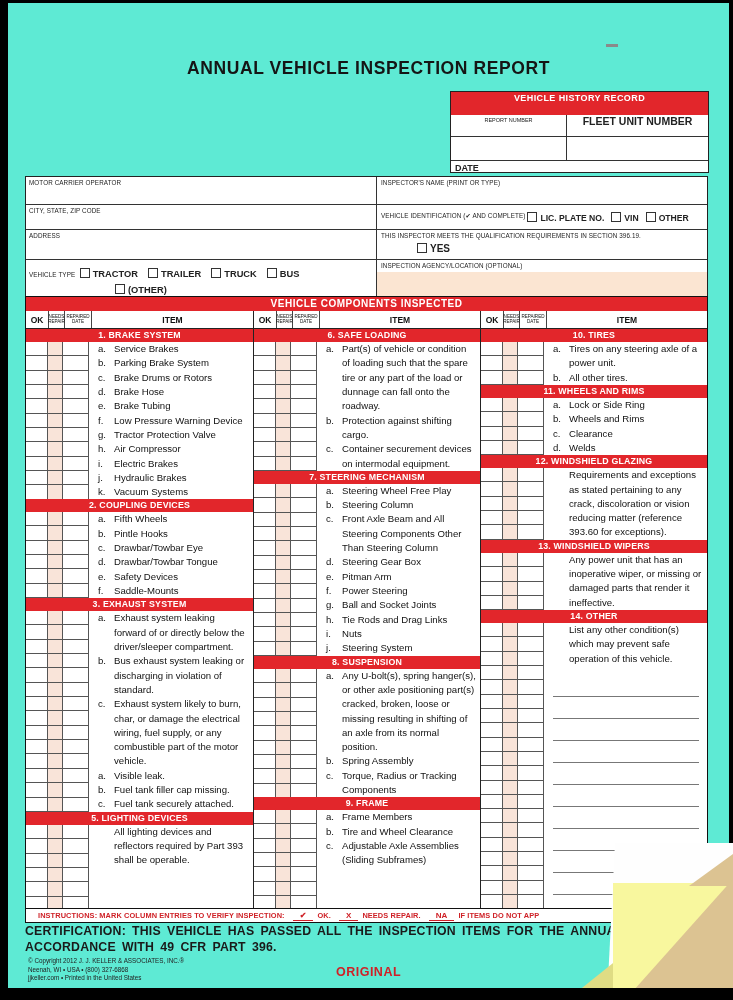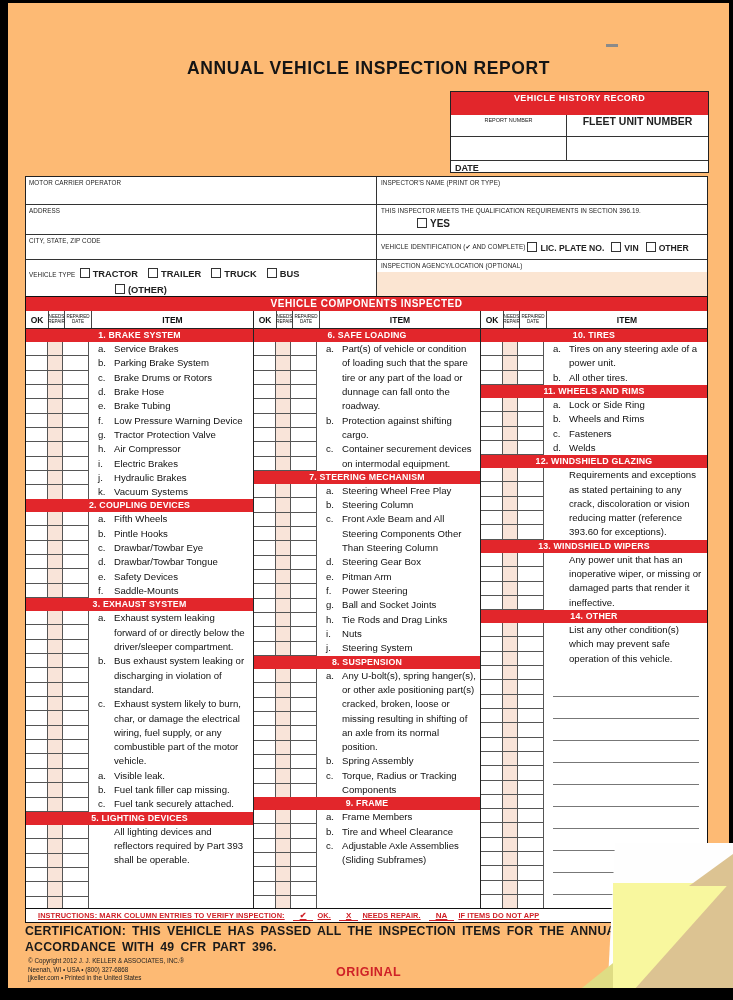--- a/index.html
+++ b/index.html
@@ -1,18 +1,18 @@
 <!DOCTYPE html>
 <html style="--red: #e2262b; --redtext: #cf2127; --pink: #f9e4d9; --peach: #fbe5d2; --yellow: #f8f79e; --tan: #dcc392; --olive: #dfdc84;"><head>
 <meta charset="utf-8">
 <style>
   html,body{margin:0;padding:0;}
   body{background:#111;font-family:"Liberation Sans", sans-serif;}
   #stage{position:relative;width:733px;height:1000px;background:#000;overflow:hidden;}
-  #page{position:absolute;left:8px;top:3px;width:721px;height:985px;background:#fdba74;overflow:hidden;}
+  #page{position:absolute;left:8px;top:3px;width:721px;height:985px;background:#5eead4;overflow:hidden;}
   
   .abs{position:absolute;}
   #top-dash{left:598px;top:41px;width:12px;height:3px;background:#8a8a8a;}
   #title{left:0;top:55px;width:721px;text-align:center;font-size:17.5px;font-weight:bold;letter-spacing:.6px;color:#151515;}
   
   #vhr{left:442px;top:88px;width:257px;height:80px;border:1.5px solid #222;background:#fff;}
   #vhr .hd{height:23px;background:var(--red);color:#fff;font-size:9px;font-weight:bold;text-align:center;line-height:13px;letter-spacing:.4px;}
   #vhr .labels{display:flex;height:21px;border-bottom:1px solid #333;}
   #vhr .labels .l1{width:115px;border-right:1px solid #333;font-size:5.5px;color:#222;text-align:center;padding-top:3px;line-height:5.5px;}
   #vhr .labels .l2{flex:1;font-size:10.5px;font-weight:bold;color:#222;text-align:center;}
@@ -57,21 +57,21 @@
   .cf{box-sizing:border-box;border-right:1px solid #555;height:100%;
       background-image:repeating-linear-gradient(to bottom, transparent 0, transparent 13.32px, #555 13.32px, #555 14.32px);}
   .cf.ok{width:22px;} .cf.nr{width:15px;background-color:var(--pink);} .cf.rd{width:26px;}
   .content{flex:1;padding:0 2px 0 9px;overflow:hidden;}
   .itemrow{display:flex;font-size:9.6px;line-height:14.32px;color:#111;}
   .ltr{width:16px;flex:0 0 16px;}
   .itxt{flex:1;padding-right:2px;}
   .tblock{font-size:9.6px;line-height:14.32px;color:#111;padding-left:16px;padding-right:2px;}
   .writein{height:21px;border-bottom:1px solid #777;margin-right:6px;}
   .writein.first{margin-top:9px;}
-  #instr{display:flex;align-items:center;height:13px;border-top:1.5px solid #111;color:var(--redtext);font-size:7.4px;font-weight:bold;padding-left:12px;letter-spacing:.1px;white-space:nowrap;overflow:hidden;text-decoration:underline;}
+  #instr{display:flex;align-items:center;height:13px;border-top:1.5px solid #111;color:var(--redtext);font-size:7.4px;font-weight:bold;padding-left:12px;letter-spacing:.1px;white-space:nowrap;overflow:hidden;}
   #instr .mark{display:inline-block;border-bottom:1px solid var(--redtext);padding:0 7px;margin:0 4px;font-size:8px;}
   #instr .seg{margin-right:4px;}
   
   #cert{left:17px;top:920px;width:690px;font-size:12.3px;font-weight:bold;color:#1a1a1a;line-height:16px;word-spacing:2.5px;letter-spacing:.2px;white-space:nowrap;overflow:hidden;}
   #copyright{left:20px;top:954px;font-size:6.3px;color:#222;line-height:8.5px;}
   #original{left:0;top:962px;width:721px;text-align:center;font-size:12.5px;font-weight:bold;color:var(--redtext);letter-spacing:.5px;}
   
   .sheet{position:absolute;}
   #sheet-white{left:607px;top:843px;width:126px;height:157px;background:#fefefe;clip-path:polygon(8px 0,126px 0,126px 157px,0 157px);}
   #sheet-yellow{left:613px;top:883px;width:120px;height:117px;background:var(--yellow);}
@@ -105,39 +105,39 @@
 
     <div class="abs" id="carrier">
       <div class="crow r1">
         <div class="cl">
           <div class="flabel">MOTOR CARRIER OPERATOR</div>
         </div>
         <div class="cr">
           <div class="flabel">INSPECTOR'S NAME (PRINT OR TYPE)</div>
         </div>
       </div>
+      <div class="crow r3">
+        <div class="cl">
+          <div class="flabel">CITY, STATE, ZIP CODE</div>
+        </div>
+        <div class="cr">
+          <div class="vid-line">
+            <span class="flabel">VEHICLE IDENTIFICATION (✔ AND COMPLETE)</span>
+            <span class="vid-opts" id="vid-opts"><span class="opt"><span class="cb"></span><span>LIC. PLATE NO.</span></span><span class="opt"><span class="cb"></span><span>VIN</span></span><span class="opt"><span class="cb"></span><span>OTHER</span></span></span>
+          </div>
+        </div>
+      </div>
       <div class="crow r2">
         <div class="cl">
           <div class="flabel">ADDRESS</div>
         </div>
         <div class="cr">
           <div class="flabel">THIS INSPECTOR MEETS THE QUALIFICATION REQUIREMENTS IN SECTION 396.19.</div>
           <div class="yes-line">
             <span class="cb"></span><span>YES</span>
-          </div>
-        </div>
-      </div>
-      <div class="crow r3">
-        <div class="cl">
-          <div class="flabel">CITY, STATE, ZIP CODE</div>
-        </div>
-        <div class="cr">
-          <div class="vid-line">
-            <span class="flabel">VEHICLE IDENTIFICATION (✔ AND COMPLETE)</span>
-            <span class="vid-opts" id="vid-opts"><span class="opt"><span class="cb"></span><span>LIC. PLATE NO.</span></span><span class="opt"><span class="cb"></span><span>VIN</span></span><span class="opt"><span class="cb"></span><span>OTHER</span></span></span>
           </div>
         </div>
       </div>
       <div class="crow">
         <div class="cl">
           <div class="vt-line">
             <span class="flabel">VEHICLE TYPE</span>
             <span id="vt-opts"><span class="opt"><span class="cb"></span><span>TRACTOR</span></span><span class="opt"><span class="cb"></span><span>TRAILER</span></span><span class="opt"><span class="cb"></span><span>TRUCK</span></span><span class="opt"><span class="cb"></span><span>BUS</span></span></span>
           </div>
           <div class="vt-other opt">
@@ -487,21 +487,21 @@
                   <div class="itemrow">
                     <span class="ltr">a.</span>
                     <span class="itxt">Lock or Side Ring</span>
                   </div>
                   <div class="itemrow">
                     <span class="ltr">b.</span>
                     <span class="itxt">Wheels and Rims</span>
                   </div>
                   <div class="itemrow">
                     <span class="ltr">c.</span>
-                    <span class="itxt">Fasteners</span>
+                    <span class="itxt">Clearance</span>
                   </div>
                   <div class="itemrow">
                     <span class="ltr">d.</span>
                     <span class="itxt">Welds</span>
                   </div>
                 </div>
               </div>
             </div>
             <div class="sec">
               <div class="sbar">12. WINDSHIELD GLAZING</div>

